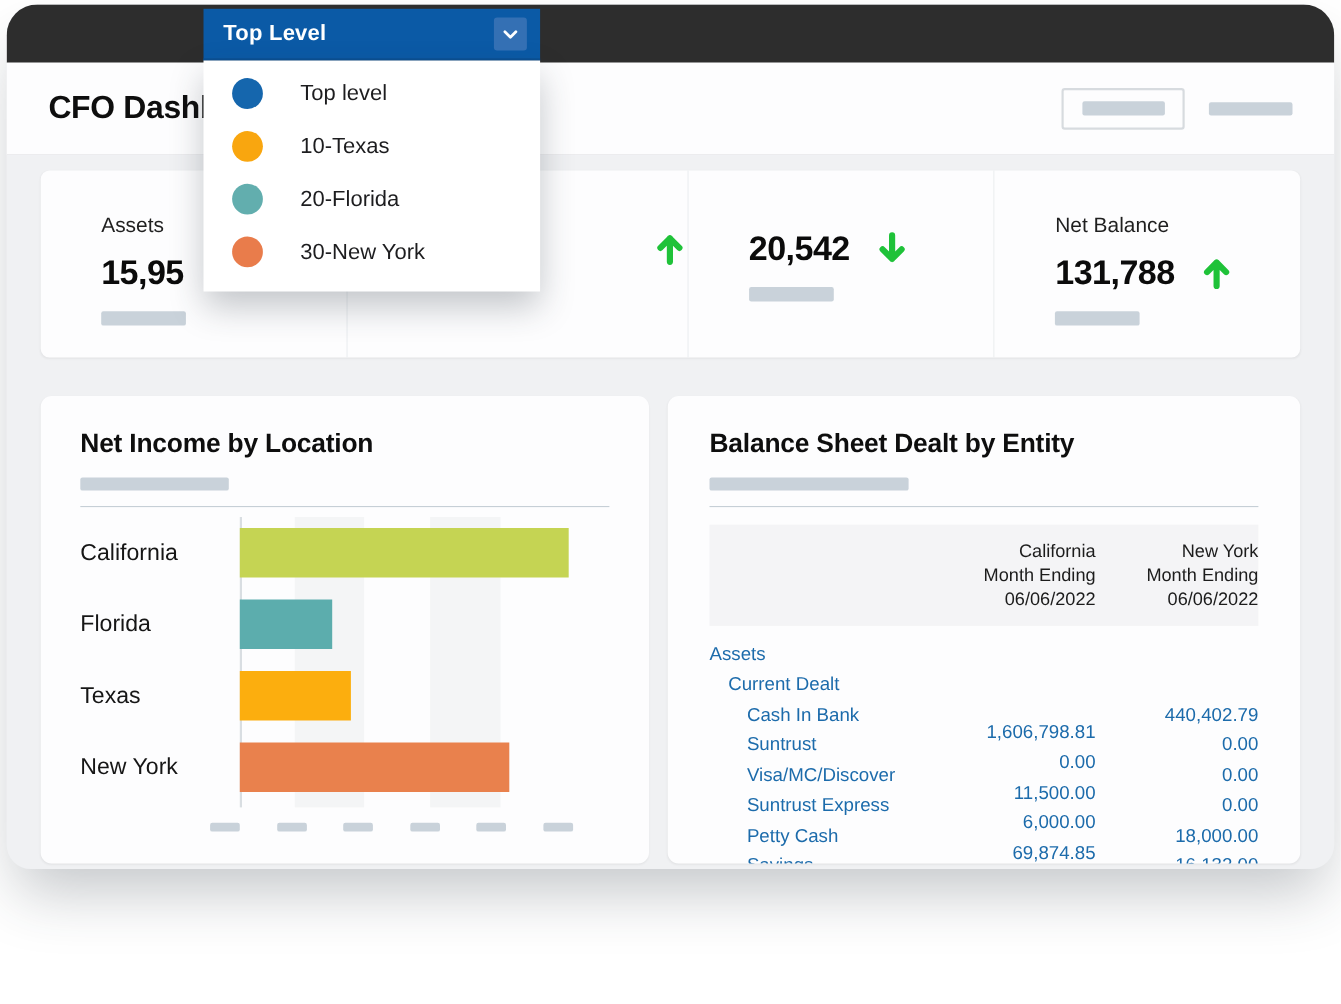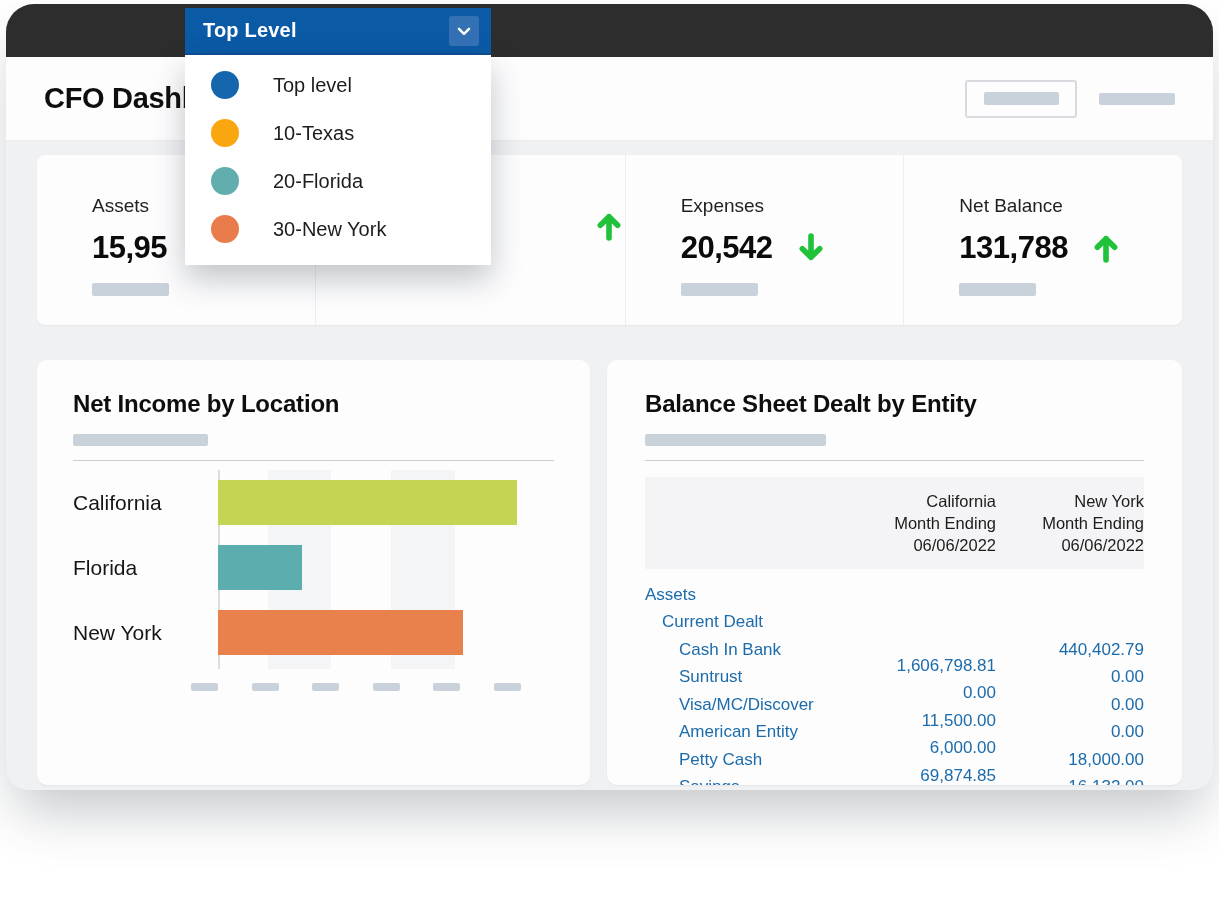--- a/index.html
+++ b/index.html
@@ -121,21 +121,20 @@
           <div class="kpi-label"></div>
           <div class="kpi-value-row">
             <span class="kpi-value"></span>
             <svg class="arrow-icon" viewBox="0 0 24 24">
                 <path d="M12 21 V5 M5.5 11.5 L12 5 L18.5 11.5" stroke="#1fc239" stroke-width="4.2" fill="none" stroke-linecap="round" stroke-linejoin="round"></path>
               </svg>
           </div>
         </div>
 
         <div class="kpi-cell">
-          <div class="kpi-label">Expenses</div>
           <div class="kpi-value-row">
             <span class="kpi-value">20,542</span>
             <svg class="arrow-icon" viewBox="0 0 24 24" style="transform: rotate(180deg);">
                 <path d="M12 21 V5 M5.5 11.5 L12 5 L18.5 11.5" stroke="#1fc239" stroke-width="4.2" fill="none" stroke-linecap="round" stroke-linejoin="round"></path>
               </svg>
           </div>
           <div class="ph-bar kpi-ph"></div>
         </div>
 
         <div class="kpi-cell">
@@ -165,20 +164,26 @@
             <div class="chart-row">
               <span class="chart-label">California</span>
               <div class="bar-track">
                   <div class="bar" style="width: 89%; background: rgb(197, 212, 83);"></div>
                 </div>
             </div>
             <div class="chart-row">
               <span class="chart-label">Florida</span>
               <div class="bar-track">
                   <div class="bar" style="width: 25%; background: rgb(92, 173, 173);"></div>
+                </div>
+            </div>
+            <div class="chart-row">
+              <span class="chart-label">Texas</span>
+              <div class="bar-track">
+                  <div class="bar" style="width: 30%; background: rgb(252, 174, 14);"></div>
                 </div>
             </div>
             <div class="chart-row">
               <span class="chart-label">New York</span>
               <div class="bar-track">
                   <div class="bar" style="width: 73%; background: rgb(233, 129, 77);"></div>
                 </div>
             </div>
           </div>
 
@@ -231,21 +236,21 @@
               <span class="bs-name" style="padding-left: 34px;">Suntrust</span>
               <span class="bs-val c1">0.00</span>
               <span class="bs-val c2">0.00</span>
             </div>
             <div class="bs-row">
               <span class="bs-name" style="padding-left: 34px;">Visa/MC/Discover</span>
               <span class="bs-val c1">11,500.00</span>
               <span class="bs-val c2">0.00</span>
             </div>
             <div class="bs-row">
-              <span class="bs-name" style="padding-left: 34px;">American Entity</span>
+              <span class="bs-name" style="padding-left: 34px;">Suntrust Express</span>
               <span class="bs-val c1">6,000.00</span>
               <span class="bs-val c2">0.00</span>
             </div>
             <div class="bs-row">
               <span class="bs-name" style="padding-left: 34px;">Petty Cash</span>
               <span class="bs-val c1">69,874.85</span>
               <span class="bs-val c2">18,000.00</span>
             </div>
             <div class="bs-row">
               <span class="bs-name" style="padding-left: 34px;">Savings</span>

